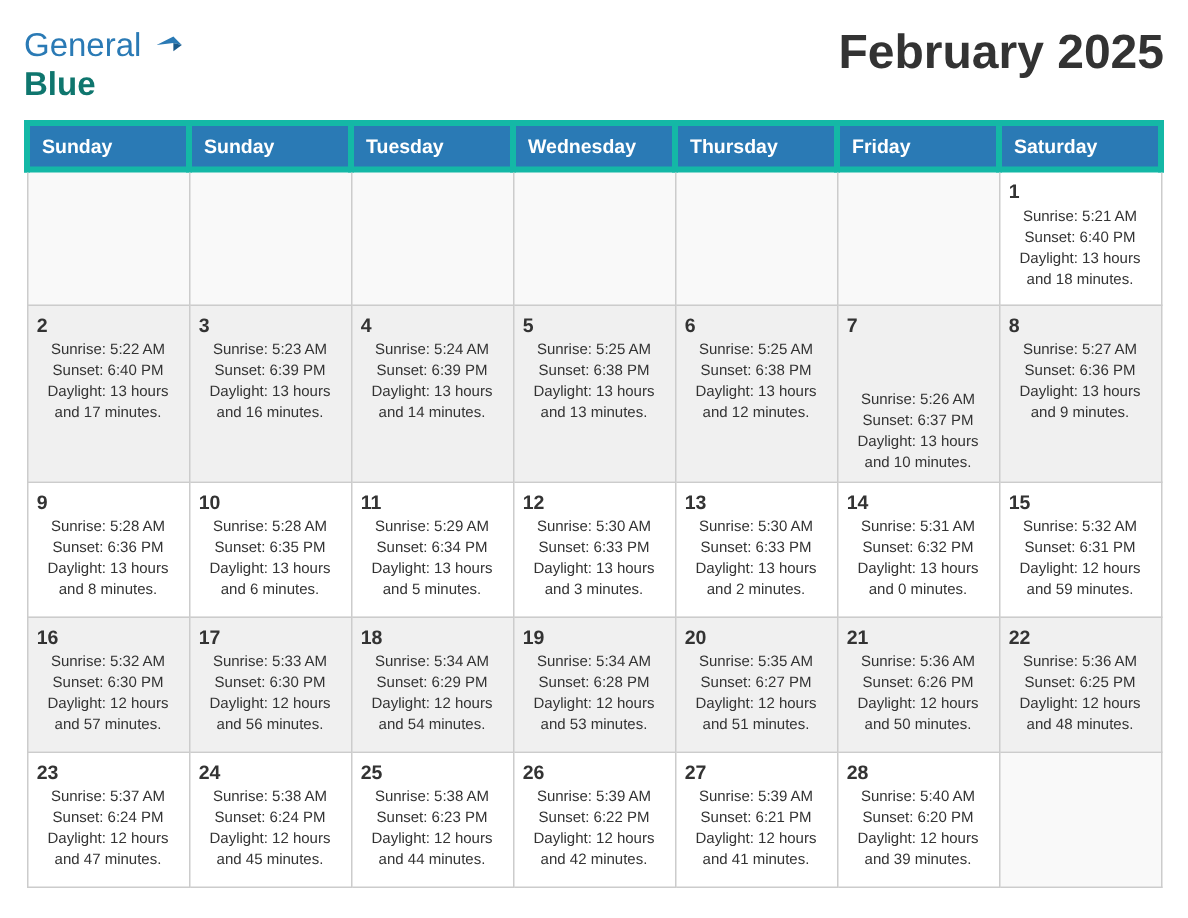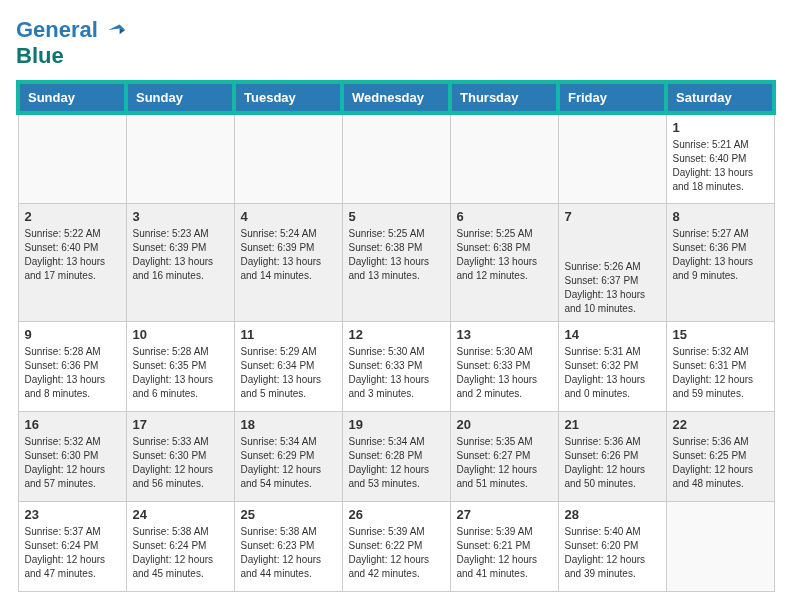--- a/index.html
+++ b/index.html
@@ -15,21 +15,21 @@
       justify-content: space-between;
       align-items: flex-start;
       margin-bottom: 12px;
     }
     .logo {
       display: flex;
       align-items: center;
     }
     .logo-text {
       font-size: 22px;
-      font-weight: bold;
+      font-weight: normal;
       color: #333;
       line-height: 1.1;
     }
     .logo-text span {
       color: #2a7ab5;
     }
     .logo-icon {
       width: 28px;
       height: 28px;
       margin-left: 2px;
@@ -77,20 +77,21 @@
     .day-num {
       font-size: 13px;
       font-weight: bold;
       display: block;
       margin-bottom: 3px;
     }
     .day-info {
       font-size: 10px;
       color: #333;
       line-height: 1.4;
+      text-align: center;
     }
     .row-alt td {
       background: #f0f0f0;
     }
   </style>
 </head>
 <body>
 
 <div class="header">
   <div class="logo">
@@ -103,20 +104,21 @@
           <polygon points="12,20 28,12 36,20 28,18" fill="#2a7ab5"></polygon>
           <polygon points="28,18 36,20 28,26" fill="#1a5a8a"></polygon>
         </svg>
       </div>
       <div style="display:flex;">
         <span class="logo-text" style="color:#0f766e;font-weight:bold;font-size:22px;">Blue</span>
       </div>
     </div>
   </div>
   <div class="title-block">
+    <div class="month-title">February 2025</div>
   </div>
 </div>
 
 <table class="calendar">
   <thead>
     <tr>
     <th>Sunday</th>
         <th>Sunday</th>
         <th>Tuesday</th>
         <th>Wednesday</th>

